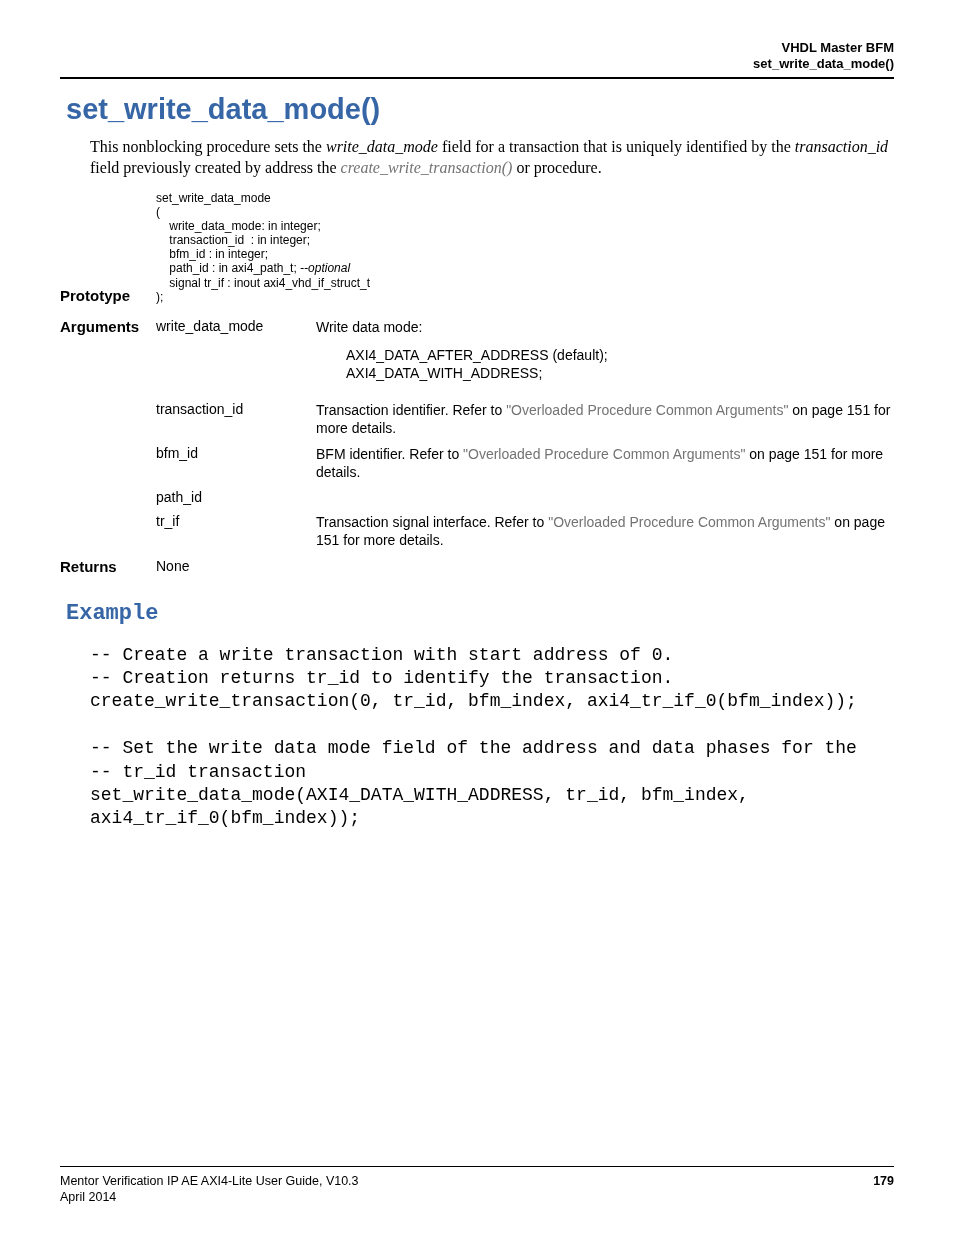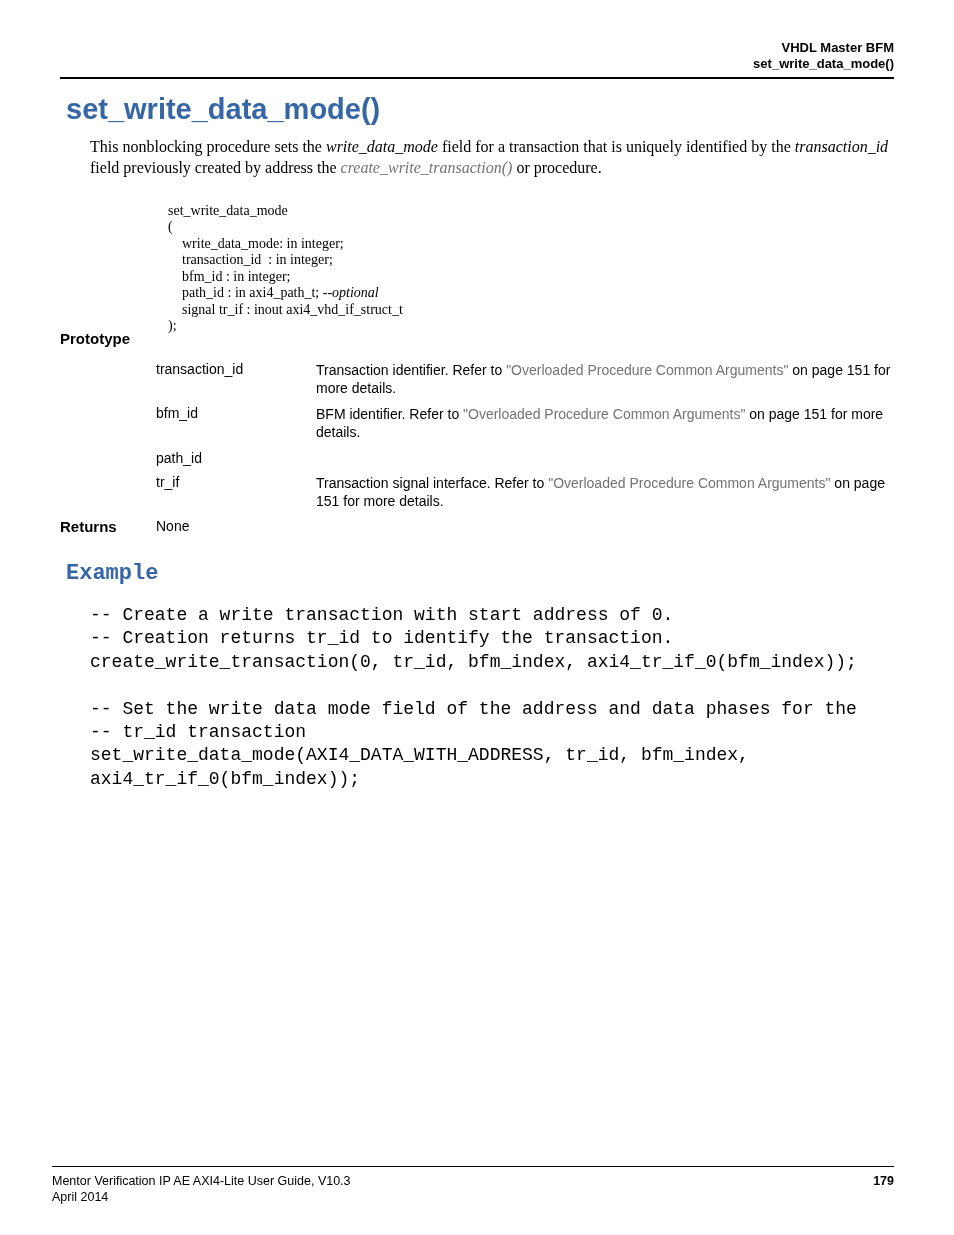--- a/index.html
+++ b/index.html
@@ -48,23 +48,23 @@
   .italic { font-style: italic; }
   .link { color: #737373; }
   .label {
     font-family: Arial, Helvetica, sans-serif;
     font-weight: bold;
     font-size: 15px;
   }
   .proto-row { display: flex; align-items: flex-end; margin-bottom: 14px; }
   .proto-row .label { width: 96px; flex-shrink: 0; padding-top: 1px; }
   pre.code {
-    font-family: Liberation Serif, serif;
-    font-size: 14px;
-    margin: 12px;
+    font-family: Liberation Sans, sans-serif;
+    font-size: 12px;
+    margin: 0;
     line-height: 1.18;
     white-space: pre;
   }
   .comment { font-style: italic; }
   .args-row { display: flex; align-items: flex-start; margin-bottom: 8px; }
   .args-row .lab-col { width: 96px; flex-shrink: 0; }
   .args-row .name-col { width: 160px; flex-shrink: 0; font-family: Arial, Helvetica, sans-serif; font-size: 14px; }
   .args-row .desc-col { flex: 1; font-family: Arial, Helvetica, sans-serif; font-size: 14px; line-height: 1.3; }
   .indent-vals {
     font-family: Arial, Helvetica, sans-serif;
@@ -82,21 +82,21 @@
   }
   pre.example-code {
     font-family: "Courier New", Courier, monospace;
     font-size: 18px;
     margin: 0 0 0 30px;
     line-height: 1.3;
     white-space: pre;
   }
   .footer {
     position: absolute;
-    left: 52px;
+    left: 60px;
     right: 60px;
     bottom: 30px;
   }
   .footer-line {
     display: flex;
     justify-content: space-between;
     font-family: Arial, Helvetica, sans-serif;
     font-size: 12.5px;
     line-height: 1.3;
   }
@@ -124,20 +124,29 @@
     write_data_mode: in integer;
     transaction_id  : in integer;
     bfm_id : in integer;
     path_id : in axi4_path_t; <span class="comment">--optional</span>
     signal tr_if : inout axi4_vhd_if_struct_t
 );</pre>
 </div>
 
 <div>
 
+  <div class="args-row">
+    <div class="lab-col label">Arguments</div>
+    <div class="name-col">write_data_mode</div>
+    <div class="desc-col">
+      <span>Write data mode:</span>
+      <div class="indent-vals" style="white-space:pre;">AXI4_DATA_AFTER_ADDRESS (default);
+AXI4_DATA_WITH_ADDRESS;</div>
+    </div>
+  </div>
 
   <div class="args-row">
     <div class="lab-col"></div>
     <div class="name-col">transaction_id</div>
     <div class="desc-col">
       <span>Transaction identifier. Refer to </span><span class="link">"Overloaded Procedure Common Arguments"</span><span> on page 151 for more details.</span>
     </div>
   </div>
 
   <div class="args-row">

